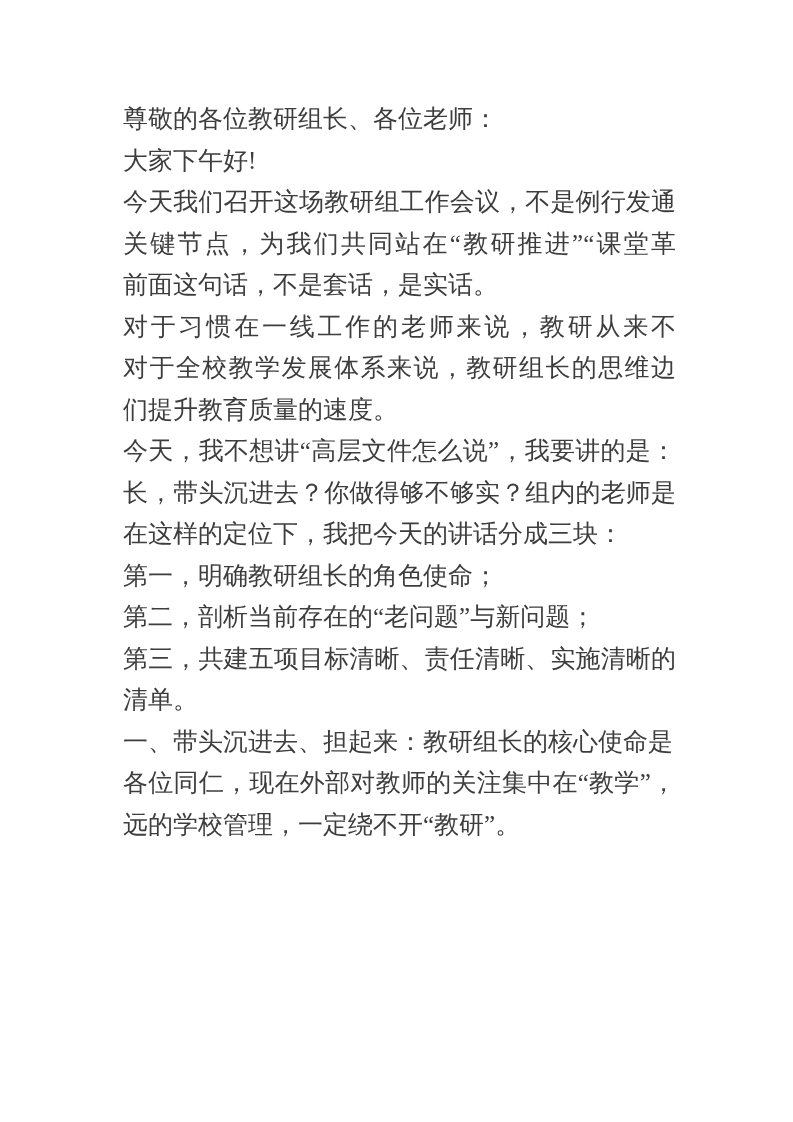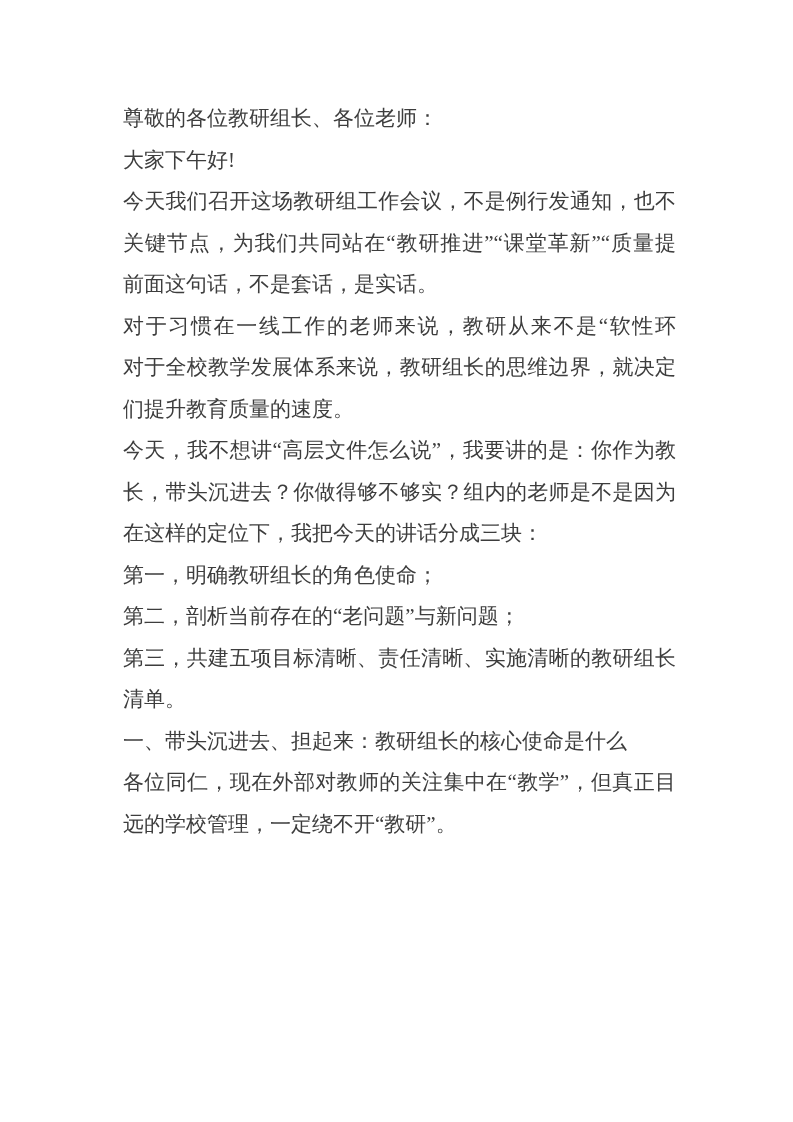--- a/index.html
+++ b/index.html
@@ -13,21 +13,21 @@
     height: 1122px;
     background: #ffffff;
     overflow: hidden;
   }
   .text-block {
     position: absolute;
     left: 123px;
     top: 98px;
     width: 553px;
     font-family: "Liberation Serif", "DejaVu Serif", serif;
-    font-size: 21px;
+    font-size: 25px;
     font-weight: 400;
     color: #3d3d3d;
     -webkit-font-smoothing: antialiased;
   }
   .line {
     height: 41.5px;
     line-height: 41.5px;
     text-align: left;
     white-space: normal;
     overflow: hidden;

